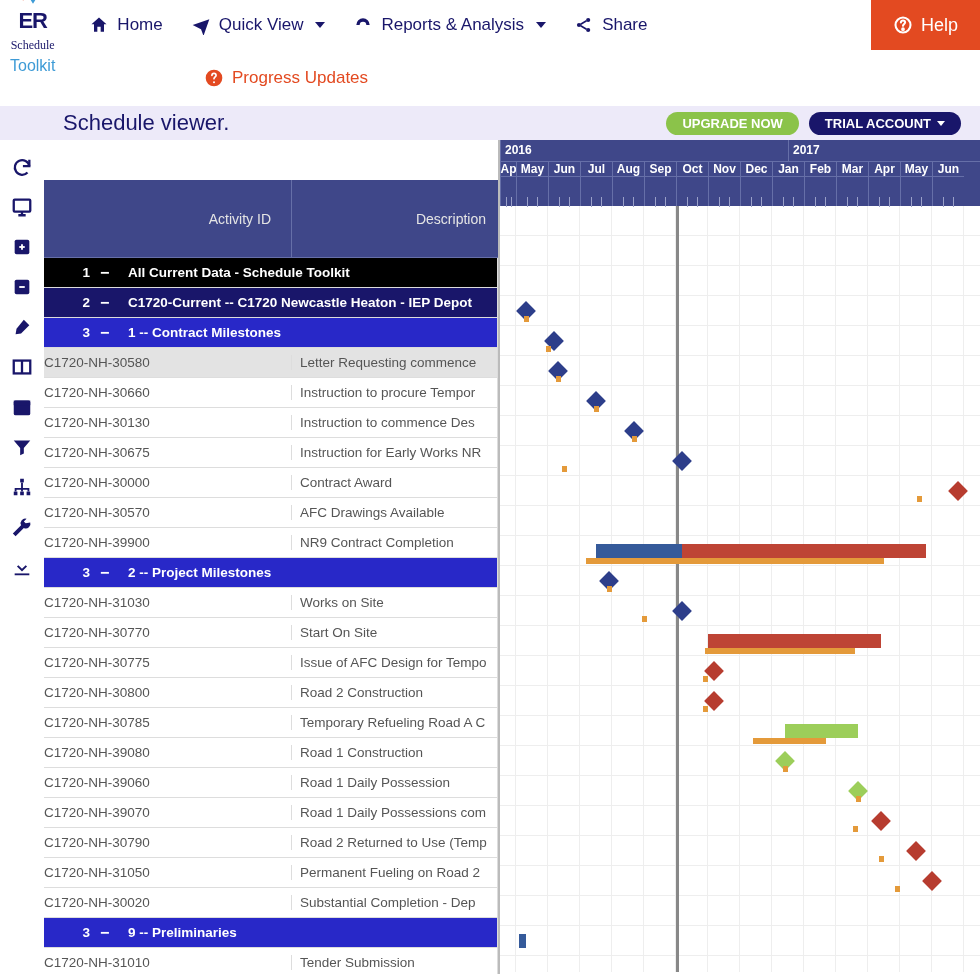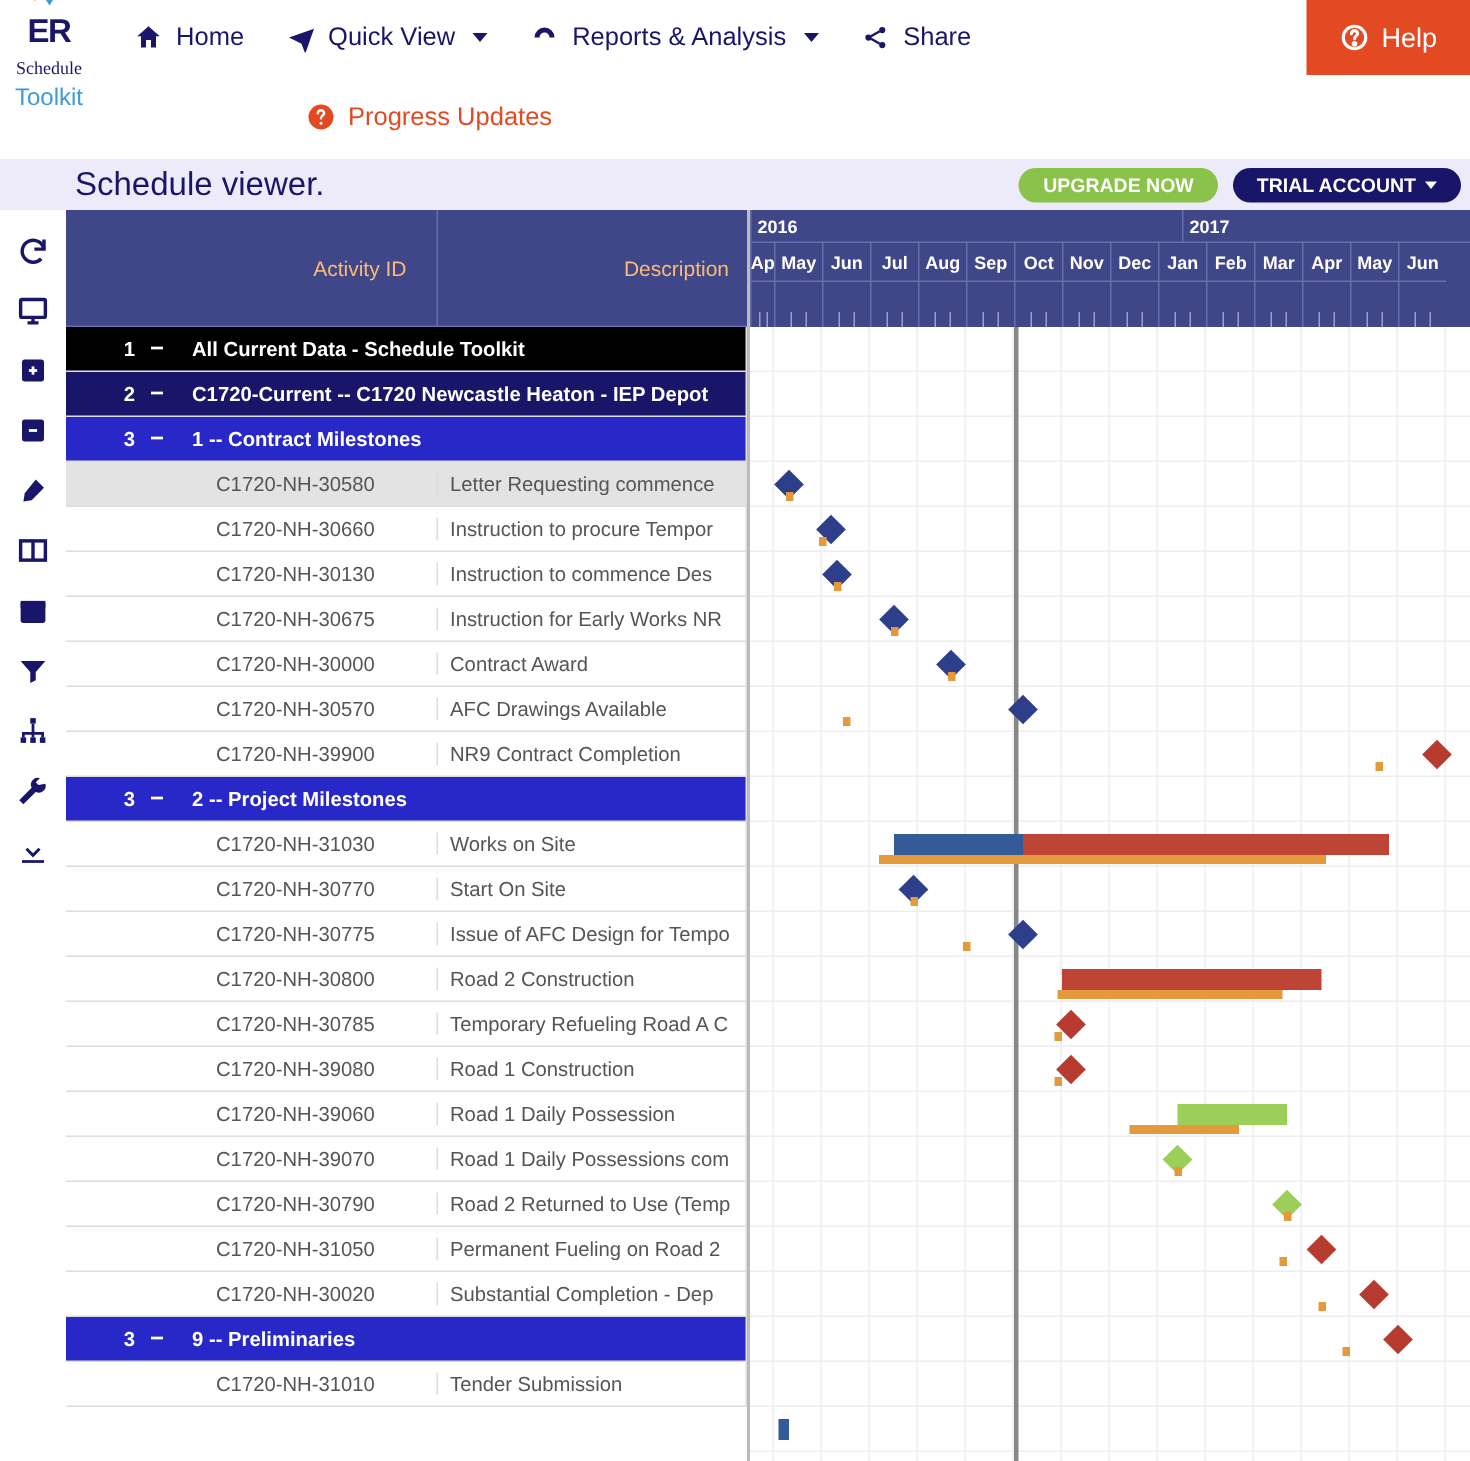--- a/index.html
+++ b/index.html
@@ -18,58 +18,58 @@
 .nav-item { display: flex; align-items: center; gap: 8px; color: #19166a; font-size: 17px; font-weight: 500; cursor: pointer; }
 .nav-item .ico { width: 20px; height: 20px; display: inline-flex; align-items: center; justify-content: center; }
 .nav-item.has-caret::after { content: ""; display:inline-block; width:0; height:0; border-left:5px solid transparent; border-right:5px solid transparent; border-top:6px solid #19166a; margin-left:4px; }
 .help-btn { background:#e34a21; color:#fff; height:50px; display:flex; align-items:center; gap:8px; padding:0 22px; font-size:18px; font-weight:500; cursor:pointer; }
 .help-btn .ico { width:20px; height:20px; }
 
 .nav2 { display:flex; align-items:center; padding: 18px 0 18px 204px; gap:8px; color:#e34a21; font-size:17px; font-weight:500; cursor:pointer; }
 .nav2 .ico { width:20px; height:20px; }
 
 
-.subbar { background:#edeaf9; display:flex; align-items:center; padding:4px 6px; }
+.subbar { background:#edeaf9; display:flex; align-items:center; padding:4px 19px; }
 .subbar-title { color:#19166a; font-size:22px; font-weight:400; padding-left:44px; flex:1; }
 .pill { border-radius: 14px; padding:4px 16px; font-size:13px; font-weight:700; cursor:pointer; display:inline-flex; align-items:center; gap:6px; }
 .pill.upgrade { background:#8bc34a; color:#fff; margin-right:10px; }
 .pill.trial { background:#19166a; color:#fff; }
 .pill.trial::after { content:""; width:0; height:0; border-left:4px solid transparent; border-right:4px solid transparent; border-top:5px solid #fff; }
 
 
 .main { display:flex; height: 844px; }
 .side { width:44px; background:#fff; display:flex; flex-direction:column; align-items:center; gap:18px; padding-top:16px; color:#19166a; }
 .side .side-btn { width:22px; height:22px; cursor:pointer; display:flex; align-items:center; justify-content:center; }
 
 .grid-wrap { flex:1; display:flex; overflow:hidden; }
 .left-pane { width:456px; background:#fff; border-right: 2px solid #bbb; }
 .right-pane { flex:1; background:#fff; position:relative; overflow:hidden; }
 
 
-.col-head { display:flex; height:78px; background:#3f4789; color:#fdba74; font-weight:500; }
+.col-head { display:flex; height:78px; background:#3f4789; color:#e5e5e5; font-weight:500;margin-top:40px; }
 .col-head div:first-child { width:248px; display:flex; align-items:center; justify-content:flex-end; padding-right:20px; border-right:1px solid #666fa8; border-bottom:1px solid #666fa8; }
 .col-head div:last-child { flex:1; display:flex; align-items:center; justify-content:flex-end; padding-right:12px; border-bottom:1px solid #666fa8; }
 
 
 .row { display:flex; align-items:center; height:30px; font-size:13.5px; border-bottom:1px solid #ddd; border-right:1px solid #ddd; }
 .row.group { color:#fff; font-weight:600; }
 .row.group .lv { width:56px; text-align:right; padding-right:10px; }
 .row.group .tog { width:28px; text-align:left; font-size:16px; font-weight:700; cursor:pointer; }
 .row.group .lbl { flex:1; }
 .row.g-black { background:#000; }
 .row.g-navy { background:#19166a; }
 .row.g-blue { background:#2828c8; }
 .row.g-blue .lv { padding-left:20px; }
 
-.row.leaf .aid { width:248px; text-align:left; padding-left:100px; padding-right:12px; border-right:1px solid #ddd; color:#555; white-space:nowrap; overflow:hidden; }
+.row.leaf .aid { width:248px; text-align:left; padding-right:12px; border-right:1px solid #ddd; color:#555; white-space:nowrap; overflow:hidden; }
 .row.leaf .desc { flex:1; padding-left:8px; color:#555; white-space:nowrap; overflow:hidden; }
 .row.leaf.sel { background:#e3e3e3; }
 
 
-.tl-head { background:#3f4789; color:#fff; height:78px; display:flex; flex-direction:column; font-size:12px; }
+.tl-head { background:#3f4789; color:#fff; height:66px; display:flex; flex-direction:column; font-size:12px; }
 .tl-years { display:flex; height:22px; }
 .tl-years div { border-left:1px solid #666fa8; border-bottom:1px solid #666fa8; padding-left:4px; font-weight:600; display:flex; align-items:center; }
 .tl-months { display:flex; height:26px; flex:1; }
 .tl-months div { width:32px; border-left:1px solid #666fa8; border-bottom:1px solid #666fa8; display:flex; align-items:center; justify-content:center; font-weight:600; font-size:12px; }
 .tl-ticks { display:flex; height:30px; }
 .tl-ticks div { width:32px; border-left:1px solid #666fa8; position:relative; }
 .tl-ticks div::before { content:""; position:absolute; left:33%; top:20px; width:1px; height:10px; background:#9aa0c8; }
 .tl-ticks div::after { content:""; position:absolute; left:66%; top:20px; width:1px; height:10px; background:#9aa0c8; }
 
 

